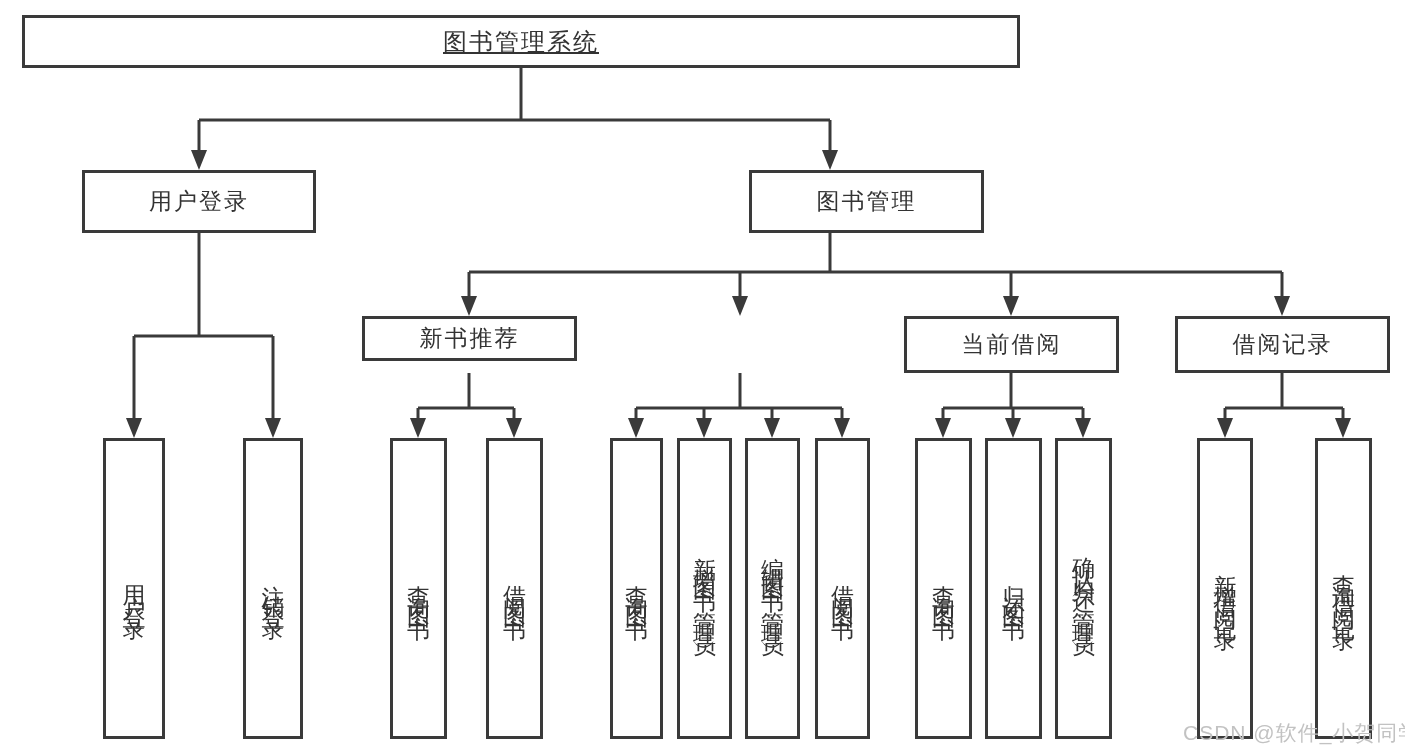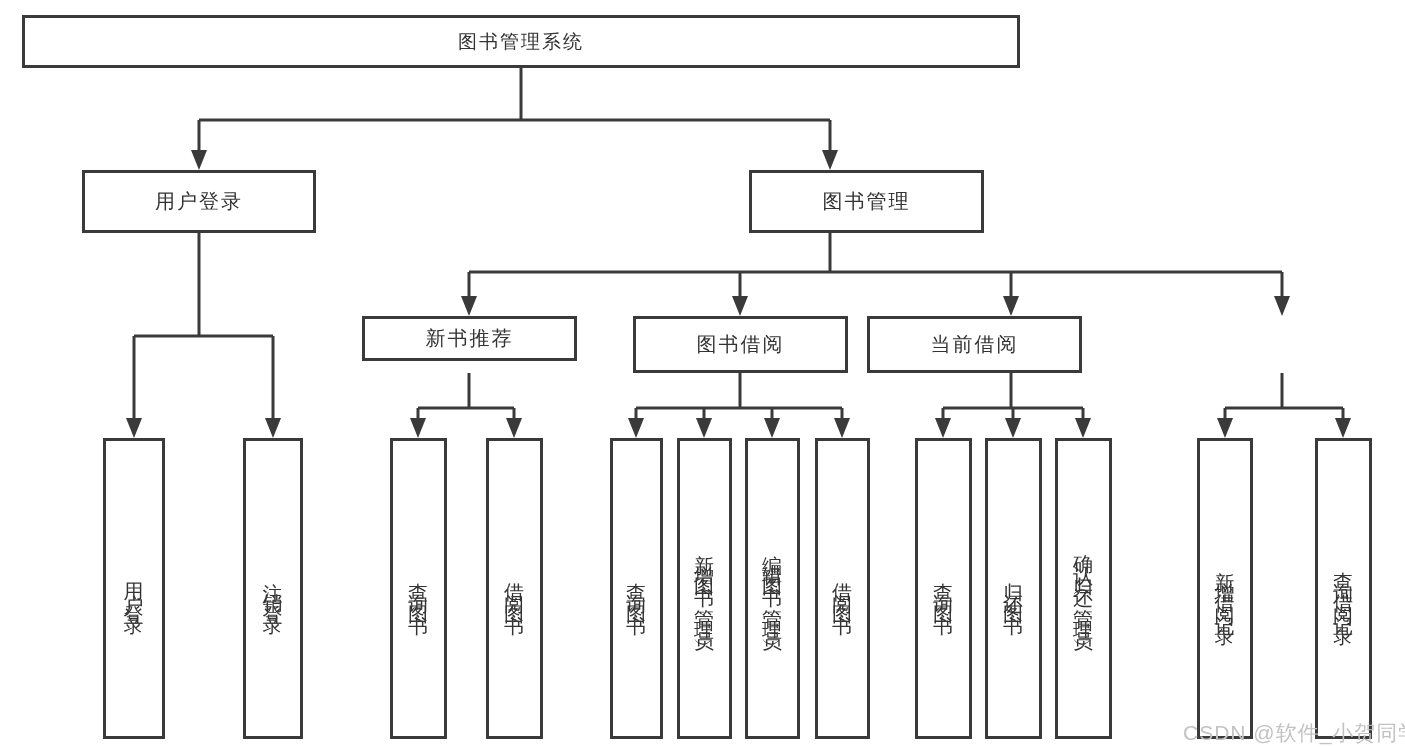--- a/index.html
+++ b/index.html
@@ -22,26 +22,26 @@
     box-sizing:border-box;
     border:3px solid var(--line);
     background:#fff;
     display:flex;
     align-items:center;
     justify-content:center;
     z-index:2;
     text-align:center;
   }
   .lbl{
-    font-size:20px;
+    font-size:23px;
     letter-spacing:2px;
     color:var(--text);
     white-space:nowrap;
   }
-  .root .lbl{font-size:19px;}
+  .root .lbl{font-size:24px;text-decoration:underline;}
   .v .lbl{
     writing-mode:vertical-rl;
     text-orientation:mixed;
     letter-spacing:11px;
     white-space:nowrap;
     line-height:1;
   }
   #watermark{
     position:absolute;
     left:1183px;top:719px;
@@ -133,25 +133,25 @@
   <div class="box" style="left:82px;top:170px;width:234px;height:63px;">
     <span class="lbl">用户登录</span>
   </div>
   <div class="box" style="left:712px;top:170px;width:235px;height:63px;margin-left:37px;">
     <span class="lbl">图书管理</span>
   </div>
 
   <div class="box" style="left:362px;top:316px;width:215px;height:45px;">
     <span class="lbl">新书推荐</span>
   </div>
-  <div class="box" style="left:633px;top:316px;width:215px;height:57px;">
-    <span class="lbl">图书借阅</span>
+  <div class="box" style="left:904px;top:316px;width:215px;height:57px;justify-content:center;">
+    <span class="lbl">当前借阅</span>
   </div>
-  <div class="box" style="left:867px;top:316px;width:215px;height:57px;justify-content:center;">
-    <span class="lbl">当前借阅</span>
+  <div class="box" style="left:1175px;top:316px;width:215px;height:57px;">
+    <span class="lbl">借阅记录</span>
   </div>
 
   <div class="box v" style="left:103px;top:438px;width:62px;height:301px;">
     <span class="lbl">用户登录</span>
   </div>
   <div class="box v" style="left:243px;top:438px;width:60px;height:301px;">
     <span class="lbl">注销登录</span>
   </div>
 
   <div class="box v" style="left:390px;top:438px;width:57px;height:301px;">

